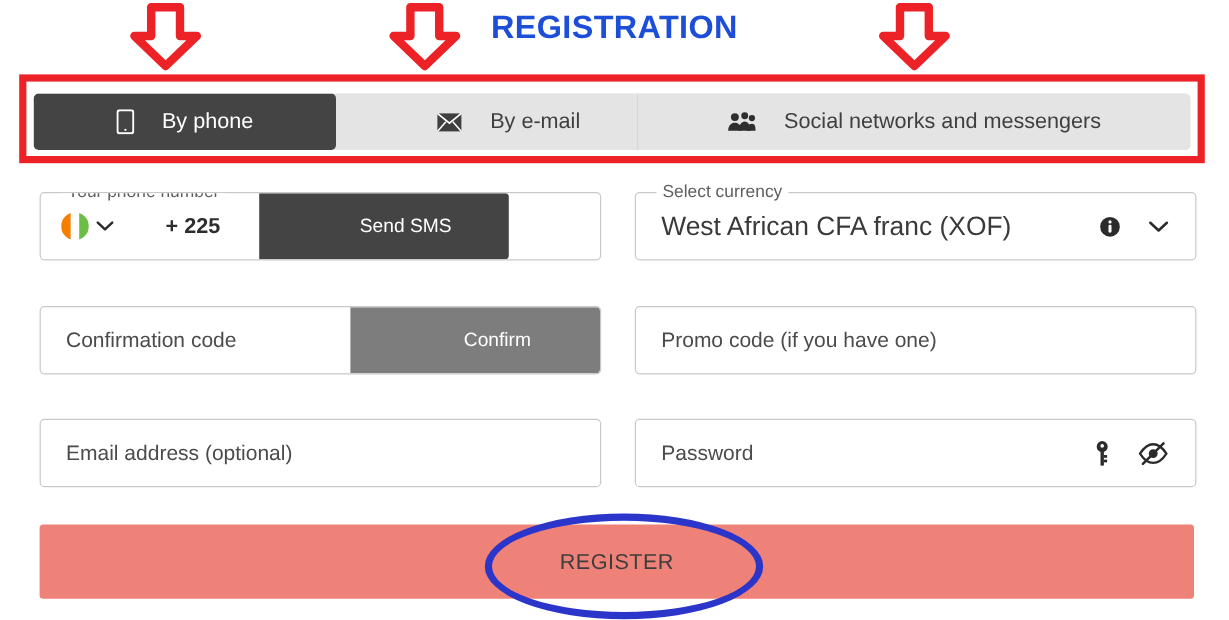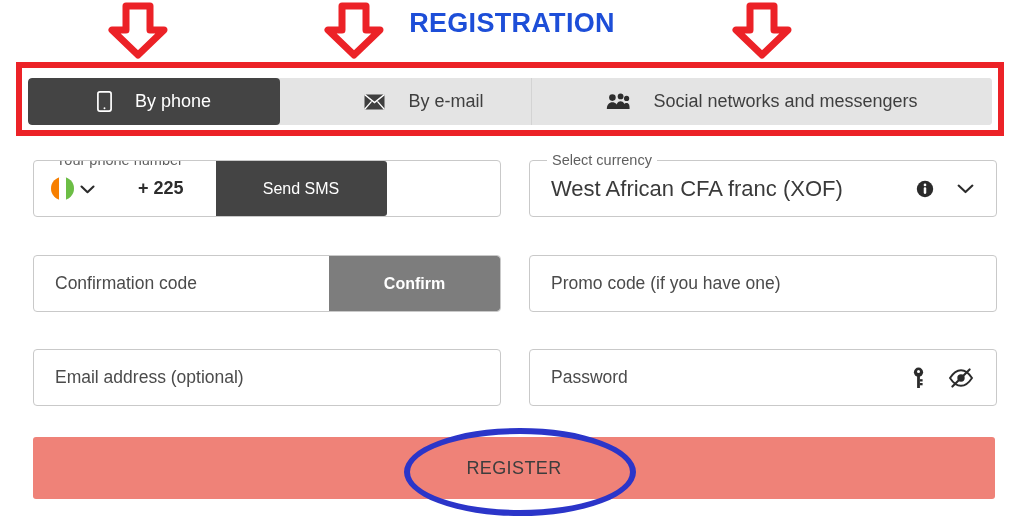--- a/index.html
+++ b/index.html
@@ -179,23 +179,24 @@
     height: 100%;
     width: 171px;
     flex: 0 0 171px;
     display: flex;
     align-items: center;
     justify-content: center;
     font-size: 16px;
     color: #ffffff;
     cursor: pointer;
     border-radius: 0 3px 3px 0;
+    padding-left: 37px;
   }
   .inline-btn.primary  { background: #444444; }
-  .inline-btn.disabled { background: #7d7d7d; font-weight: bold; }
+  .inline-btn.disabled { background: #7d7d7d; }
 
   .field-icons {
     display: flex;
     align-items: center;
     gap: 23px;
     padding-right: 22px;
     flex: 0 0 auto;
   }
   .icon-btn {
     display: inline-flex;

